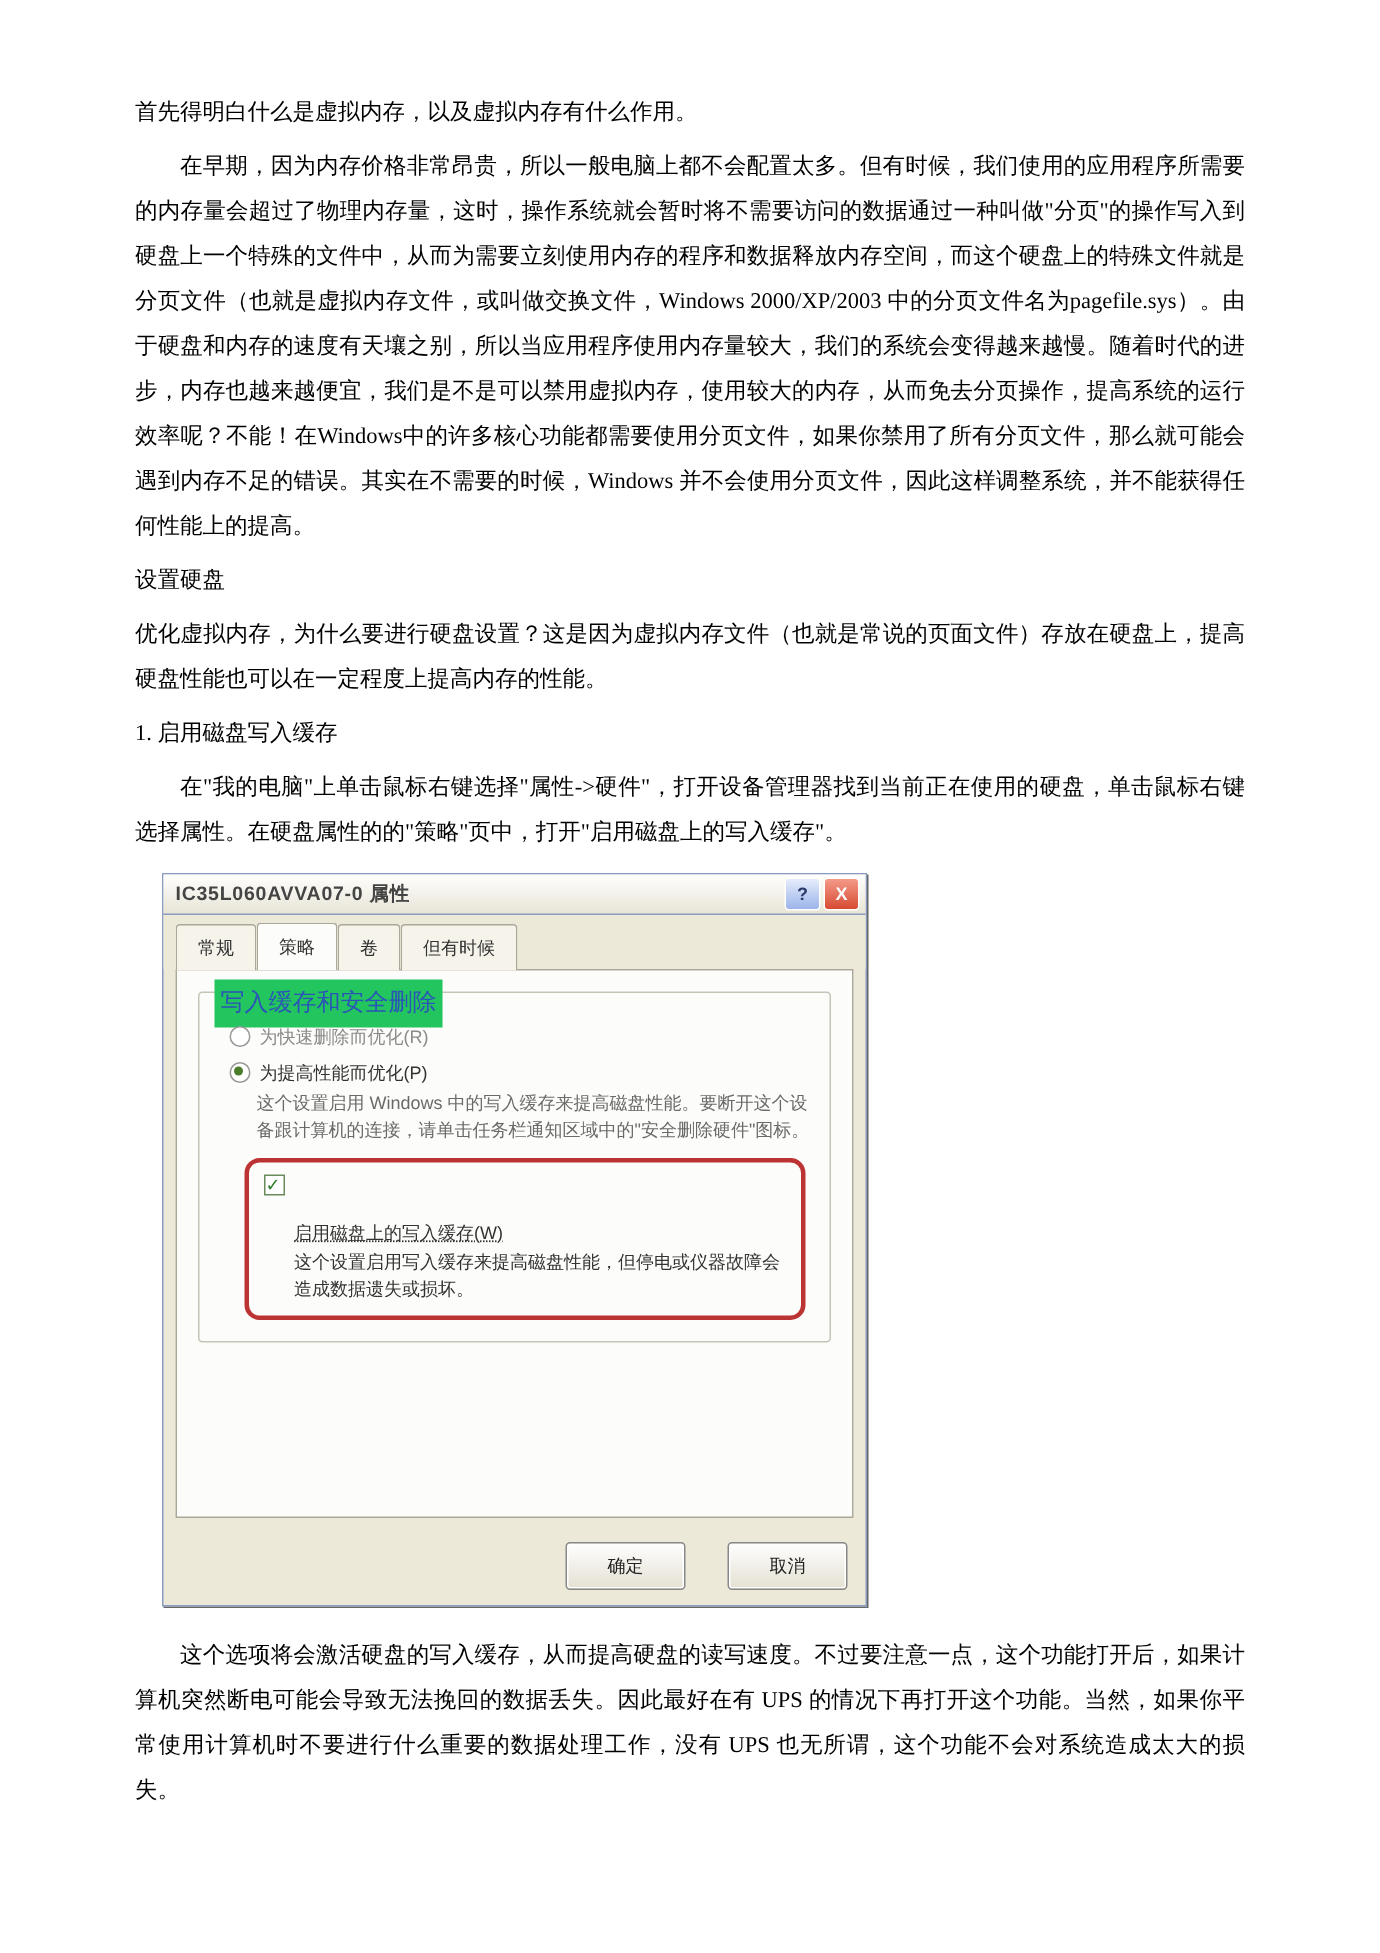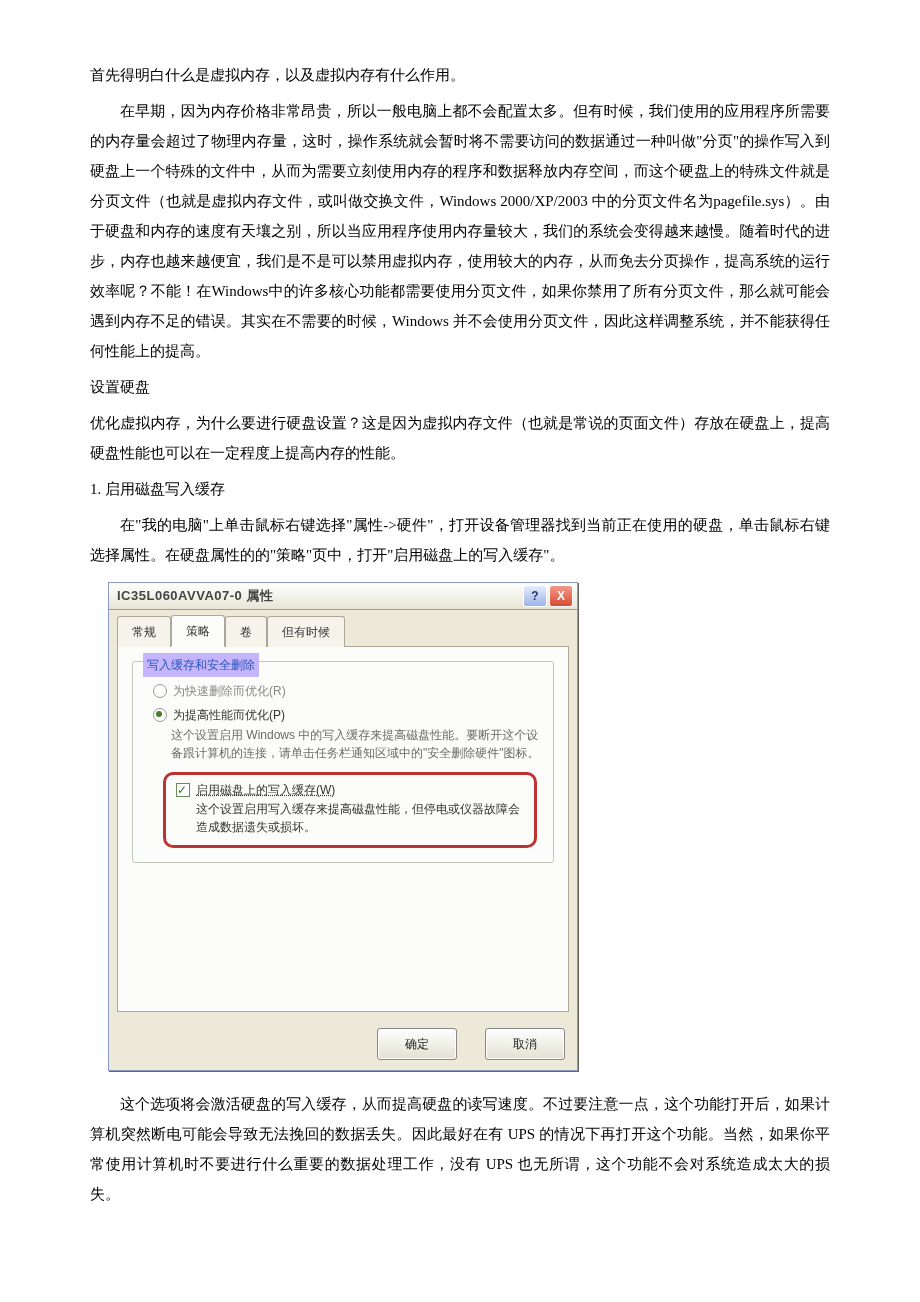--- a/index.html
+++ b/index.html
@@ -101,23 +101,23 @@
   .groupbox {
     border: 1px solid #c0c7b6;
     border-radius: 3px;
     padding: 14px 12px 14px 12px;
     position: relative;
   }
   .groupbox-title {
     position: absolute;
     top: -9px;
     left: 10px;
-    background: #c4b5fd;
+    background: #22c55e;
     padding: 0 4px;
-    font-size: 12px;
+    font-size: 16px;
     color: #2a54b8;
   }
   .radio-row {
     display: flex;
     align-items: flex-start;
     margin: 6px 0 2px 8px;
     font-size: 12px;
     color: #8a8a8a;
     line-height: 1.5;
   }
@@ -167,21 +167,21 @@
     flex-shrink: 0;
     position: relative;
   }
   .checkbox.checked::after {
     content: "✓";
     position: absolute;
     top: -3px; left: 0px;
     font-size: 12px;
     color: #2a7c2a;
   }
-  .check-label { text-decoration: underline dotted; }
+  .check-label { text-decoration: underline dotted; margin-top: 32px; }
   .check-desc {
     margin: 2px 0 0 20px;
     font-size: 12px;
     color: #333;
     line-height: 1.5;
     font-family: Liberation Mono, monospace;
   }
   .buttonbar {
     display: flex;
     justify-content: flex-end;

